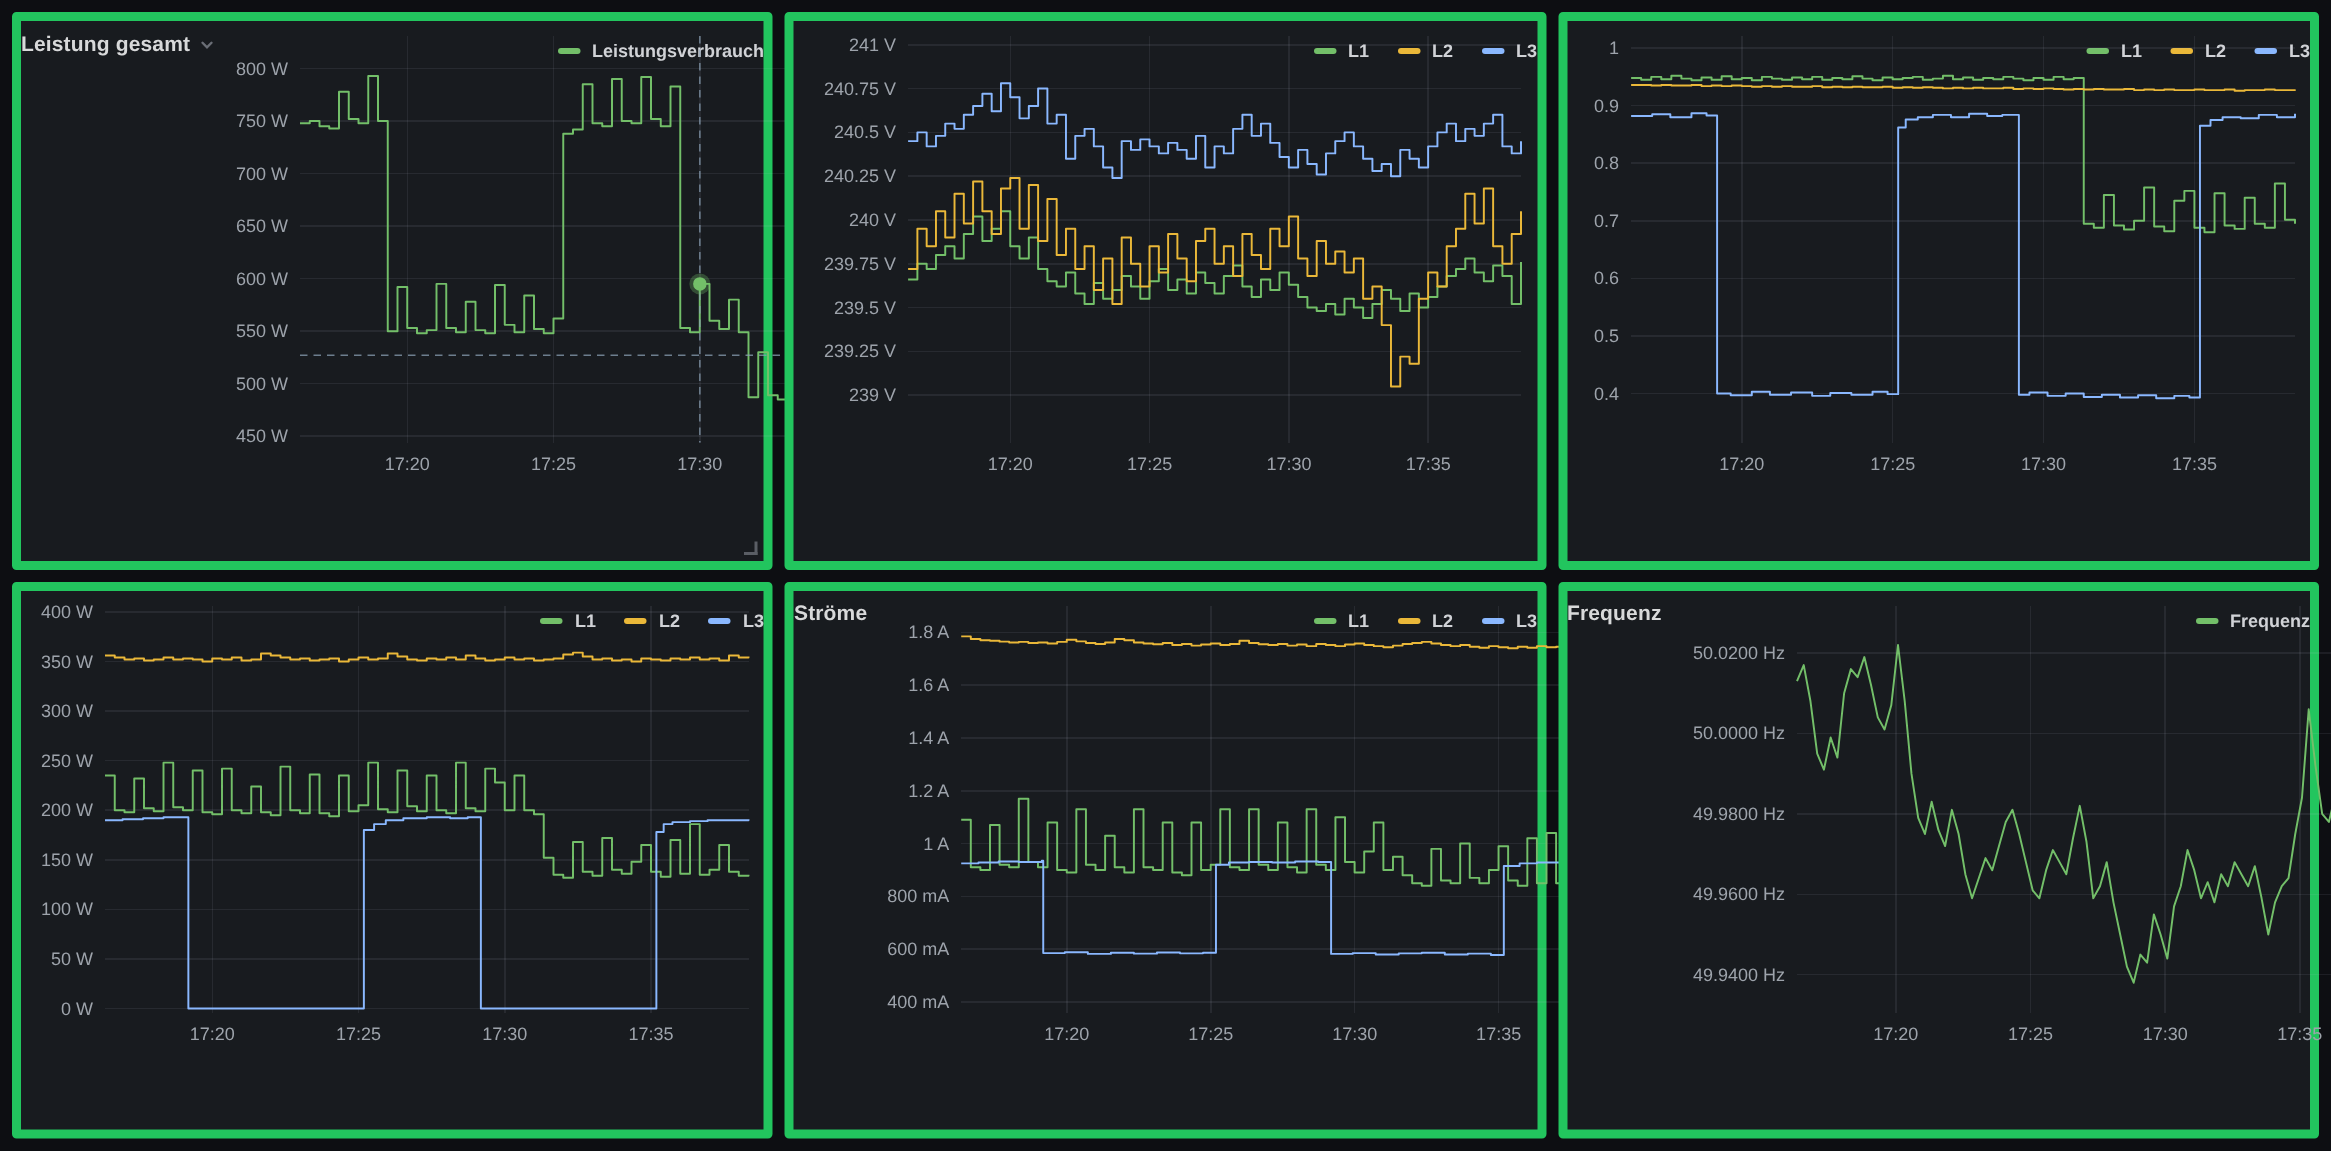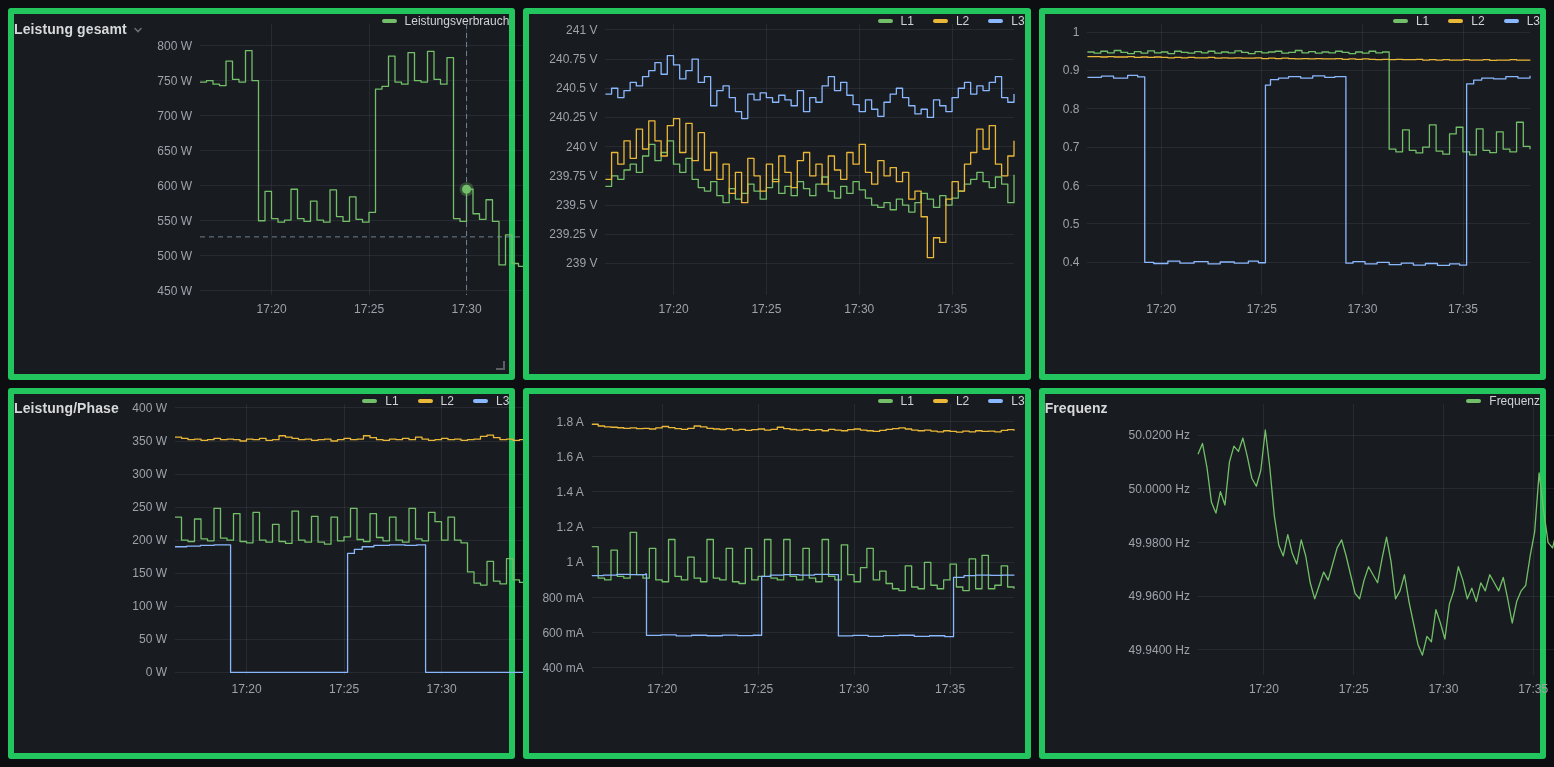--- a/index.html
+++ b/index.html
@@ -22,22 +22,23 @@
     height:29px;flex:none;display:flex;align-items:center;justify-content:center;gap:5px;
     cursor:pointer;
   }
   .panel-title{
     margin:0;font-size:14px;font-weight:700;color:#d8d9da;letter-spacing:.1px;
   }
   .chevron{display:flex;align-items:center;margin-top:3px;}
   .plot{flex:1;min-height:0;margin:0 6px;position:relative;}
   .plot svg{position:absolute;left:0;top:0;}
   .legend{
-    flex:none;height:27px;display:flex;align-items:flex-start;gap:19px;
+    flex:none;height:27px;display:flex;align-items:flex-end;gap:19px;
     padding:0 0 7px 14px;
+    font-weight:bold;
   }
   .legend-item{display:flex;align-items:center;gap:8px;cursor:pointer;}
   .swatch{width:15px;height:4px;border-radius:2px;display:inline-block;}
   .legend-label{font-size:12px;color:#d0d2d6;}
   .resize-handle{
     position:absolute;right:4px;bottom:4px;width:7px;height:7px;
     border-right:2px solid #5a5e65;border-bottom:2px solid #5a5e65;
     cursor:nwse-resize;
   }
   text.tick-label{fill:#9da3ab;font-size:12px;font-family:"Liberation Sans",sans-serif;}
@@ -208,23 +209,20 @@
           <span class="legend-label">L2</span>
         </span>
         <span class="legend-item">
           <span class="swatch" style="background: rgb(138, 184, 255);"></span>
           <span class="legend-label">L3</span>
         </span>
       </footer>
   </section>
 
   <section class="panel">
-    <header class="panel-header">
-      <h2 class="panel-title">Leistung/Phase</h2>
-    </header>
     <div class="plot">
         <svg width="493" height="307" viewBox="0 0 493 307">
           <g shape-rendering="crispEdges">
             <line x1="50" x2="479" y1="278.3560975609756" y2="278.3560975609756" stroke="rgba(204,204,220,0.09)" stroke-width="1"></line>
             <line x1="50" x2="479" y1="245.30731707317074" y2="245.30731707317074" stroke="rgba(204,204,220,0.09)" stroke-width="1"></line>
             <line x1="50" x2="479" y1="212.25853658536585" y2="212.25853658536585" stroke="rgba(204,204,220,0.09)" stroke-width="1"></line>
             <line x1="50" x2="479" y1="179.20975609756098" y2="179.20975609756098" stroke="rgba(204,204,220,0.09)" stroke-width="1"></line>
             <line x1="50" x2="479" y1="146.1609756097561" y2="146.1609756097561" stroke="rgba(204,204,220,0.09)" stroke-width="1"></line>
             <line x1="50" x2="479" y1="113.11219512195122" y2="113.11219512195122" stroke="rgba(204,204,220,0.09)" stroke-width="1"></line>
             <line x1="50" x2="479" y1="80.06341463414634" y2="80.06341463414634" stroke="rgba(204,204,220,0.09)" stroke-width="1"></line>
@@ -267,20 +265,23 @@
           <span class="legend-label">L2</span>
         </span>
         <span class="legend-item">
           <span class="swatch" style="background: rgb(138, 184, 255);"></span>
           <span class="legend-label">L3</span>
         </span>
       </footer>
   </section>
 
   <section class="panel">
+    <header class="panel-header">
+      <h2 class="panel-title">Ströme</h2>
+    </header>
     <div class="plot">
         <svg width="493" height="307" viewBox="0 0 493 307">
           <g shape-rendering="crispEdges">
             <line x1="56.8" x2="479" y1="273.961038961039" y2="273.961038961039" stroke="rgba(204,204,220,0.09)" stroke-width="1"></line>
             <line x1="56.8" x2="479" y1="238.7662337662337" y2="238.7662337662337" stroke="rgba(204,204,220,0.09)" stroke-width="1"></line>
             <line x1="56.8" x2="479" y1="203.57142857142856" y2="203.57142857142856" stroke="rgba(204,204,220,0.09)" stroke-width="1"></line>
             <line x1="56.8" x2="479" y1="168.37662337662337" y2="168.37662337662337" stroke="rgba(204,204,220,0.09)" stroke-width="1"></line>
             <line x1="56.8" x2="479" y1="133.1818181818182" y2="133.1818181818182" stroke="rgba(204,204,220,0.09)" stroke-width="1"></line>
             <line x1="56.8" x2="479" y1="97.98701298701299" y2="97.98701298701299" stroke="rgba(204,204,220,0.09)" stroke-width="1"></line>
             <line x1="56.8" x2="479" y1="62.792207792207755" y2="62.792207792207755" stroke="rgba(204,204,220,0.09)" stroke-width="1"></line>

